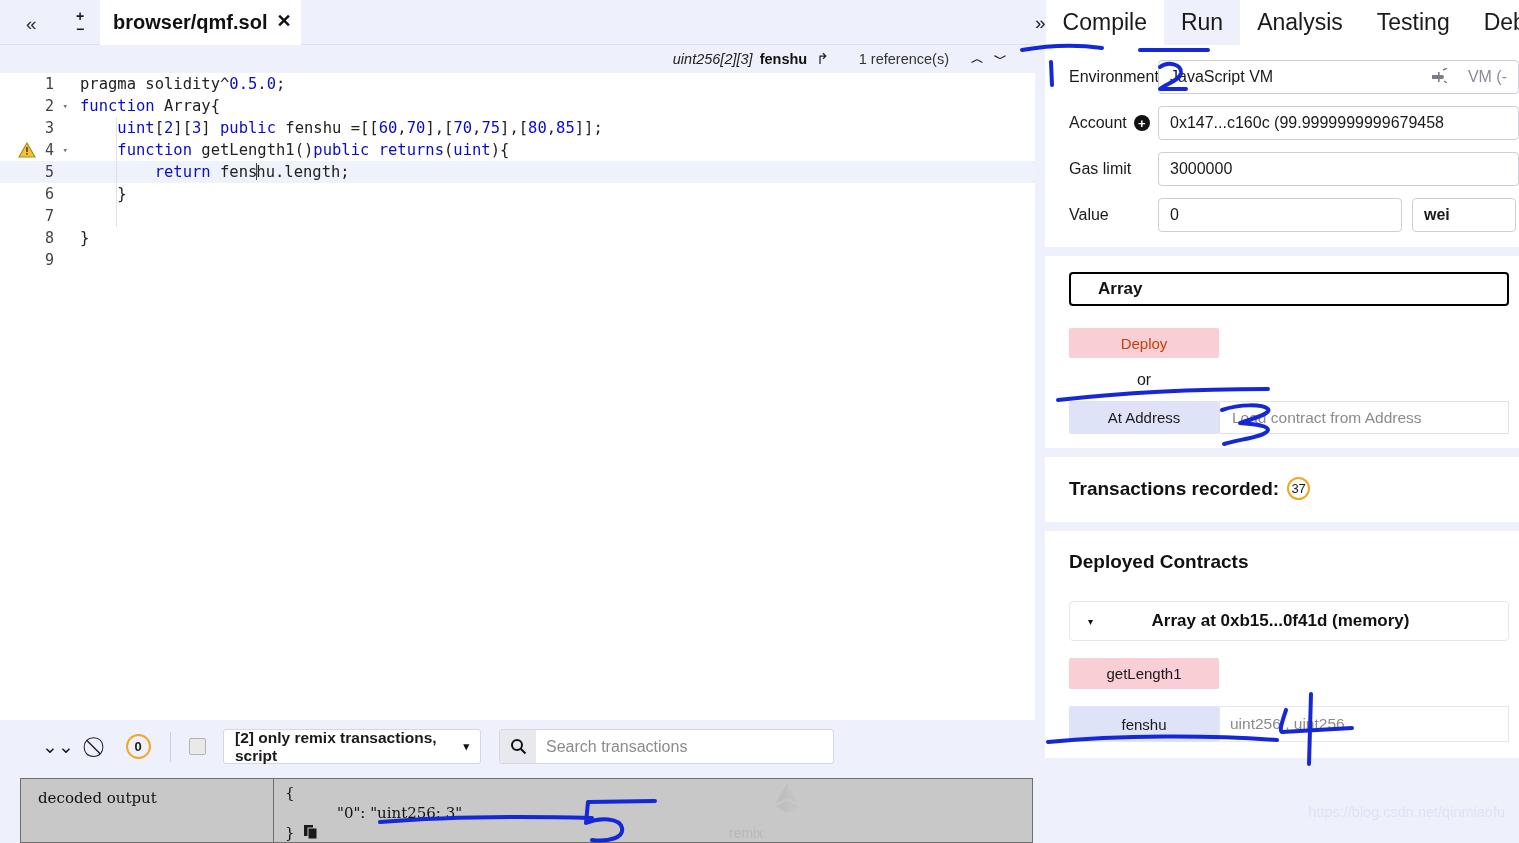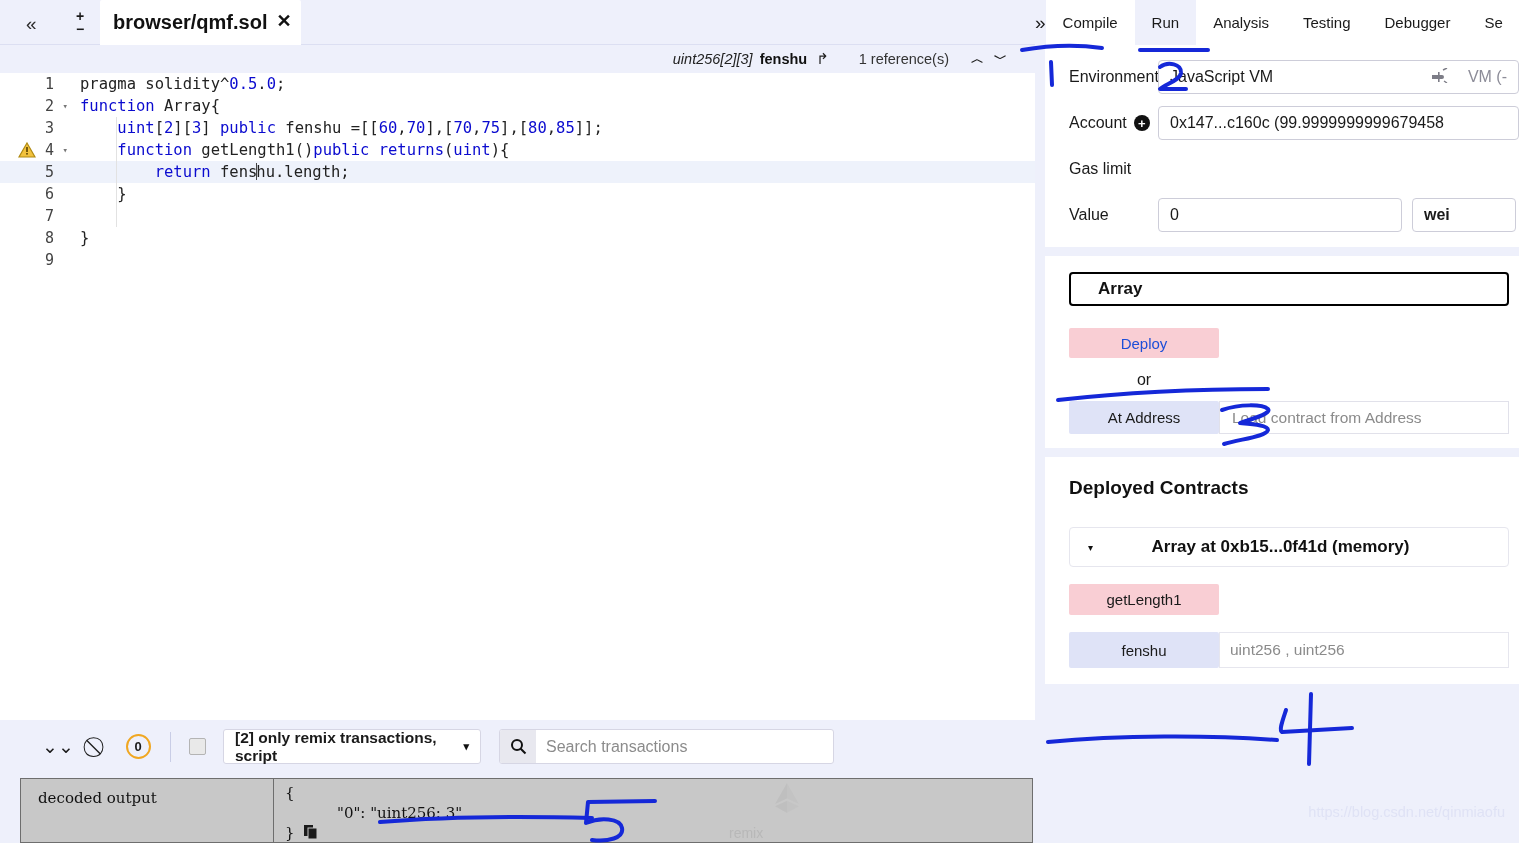--- a/index.html
+++ b/index.html
@@ -203,21 +203,21 @@
     position: absolute; left: 0; top: 0; width: 484px; height: 45px;
     display: flex; align-items: stretch;
     background: #eef0fb;
   }
   #tabs-row .expand-ic {
     width: 42px; display: flex; align-items: center; justify-content: center;
     font-size: 19px; color: #1a1a1a; cursor: pointer;
   }
   .ptab {
     display: flex; align-items: center; padding: 0 17px;
-    font-size: 15px; color: #1a1a1a; cursor: pointer; white-space: nowrap;
+    font-size: 23px; color: #1a1a1a; cursor: pointer; white-space: nowrap;
     background: #ffffff;
   }
   .ptab.active { background: #eef0fb; }
 
   #run-panel {
     position: absolute; left: 10px; top: 45px; width: 474px; bottom: 0;
   }
   .card {
     background: #ffffff; margin-bottom: 9px; padding: 14px 0;
   }
@@ -249,21 +249,21 @@
   
   #deploy-card { padding: 16px 0 14px 0; }
   #contract-select {
     margin: 0 10px 0 24px; height: 34px; border: 2px solid #000; border-radius: 4px;
     display: flex; align-items: center; padding: 0 27px;
     font-size: 17px; font-weight: bold; color: #111; cursor: pointer;
   }
   #deploy-btn {
     margin: 22px 0 0 24px; width: 150px; height: 30px; background: #f9ced4;
     display: flex; align-items: center; justify-content: center;
-    font-size: 15px; color: #1d4ed8; cursor: pointer; border-radius: 2px;
+    font-size: 15px; color: #c2410c; cursor: pointer; border-radius: 2px;
   }
   #or-text {
     margin: 13px 0 12px 24px; width: 150px; text-align: center;
     font-size: 16px; color: #1a1a1a;
   }
   #ataddr-row { display: flex; margin-left: 24px; margin-right: 10px; }
   #ataddr-btn {
     width: 150px; height: 33px; background: #dfe3f7; border-radius: 2px;
     display: flex; align-items: center; justify-content: center;
     font-size: 15px; color: #1a1a1a; cursor: pointer;
@@ -516,20 +516,23 @@
             <span>Account</span>
             <span id="acct-plus">+</span>
           </div>
           <div class="fctrl">
             <span>0x147...c160c (99.9999999999679458</span>
           </div>
         </div>
 
         <div class="frow">
           <div class="flabel">Gas limit</div>
+          <div class="fctrl plain">
+            <span>3000000</span>
+          </div>
         </div>
 
         <div class="frow" id="value-row" style="margin-bottom:0;">
           <div class="flabel">Value</div>
           <div class="fctrl plain">
             <span>0</span>
           </div>
           <div id="value-unit">
             <span>wei</span>
           </div>
@@ -547,20 +550,26 @@
         <div id="ataddr-row">
           <div id="ataddr-btn">
             <span>At Address</span>
           </div>
           <div id="ataddr-input">
             <span>Load contract from Address</span>
           </div>
         </div>
       </div>
 
+      <div class="card" id="txrec-card">
+        <div id="txrec-title">
+          <span>Transactions recorded:</span>
+          <span id="txrec-badge">37</span>
+        </div>
+      </div>
 
       <div class="card" id="deployed-card">
         <div id="deployed-title">Deployed Contracts</div>
         <div id="contract-inst">
           <span class="tri">▾</span>
           <span class="cname">Array at 0xb15...0f41d (memory)</span>
         </div>
 
         <div class="fn-row">
           <div id="getlength-btn">

